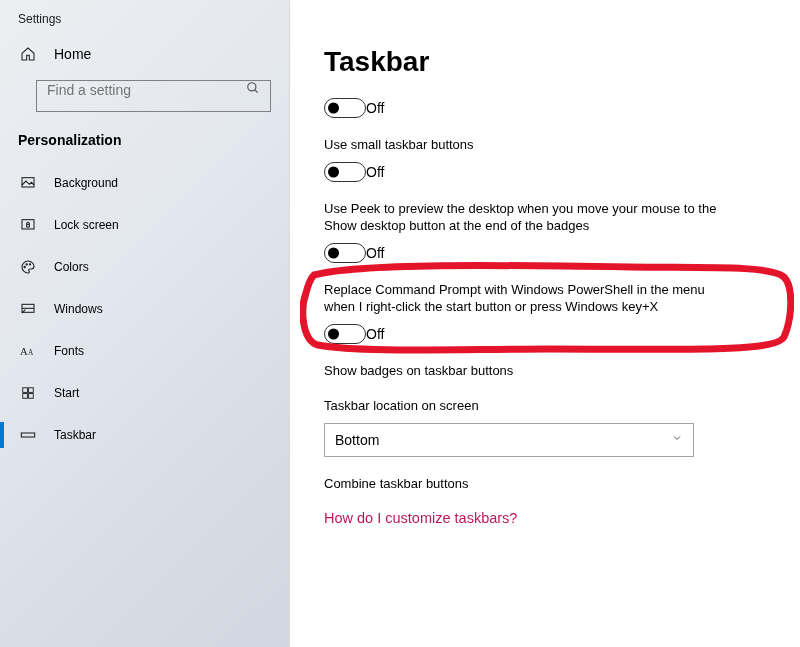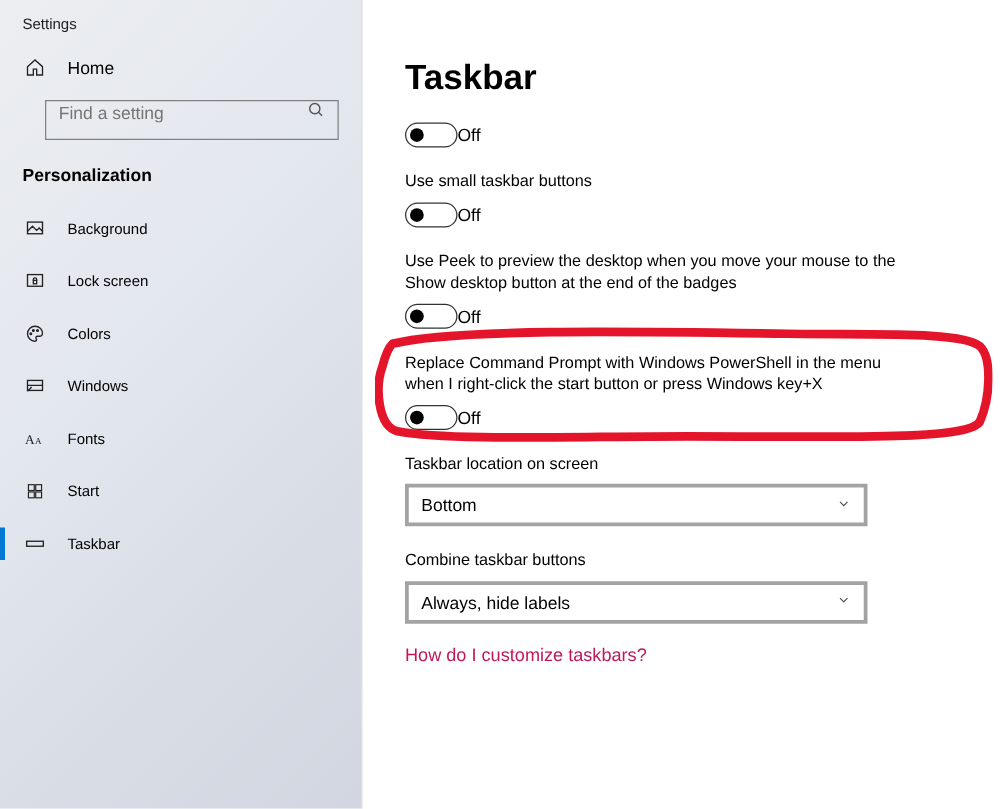--- a/index.html
+++ b/index.html
@@ -94,21 +94,21 @@
     left:3px;
   }
   .toggle.on {
     background:#0078d4; border-color:#0078d4;
   }
   .toggle.on::after { background:#fff; left:auto; right:3px; }
   .toggle-state { font-size:14px; }
   .dropdown {
     display:flex; align-items:center; justify-content:space-between;
     width: 370px; height: 34px;
-    border: 3px solid #a3a3a3;
+    border: 1px solid #a3a3a3;
     padding: 0 10px;
     font-size:14px;
     margin-top:4px;
   }
   .dropdown .chev { font-size:12px; color:#555; }
   .help-link {
     color:#be185d; font-size:14.5px;
     margin-top: 8px; display:block;
     cursor:pointer;
   }
@@ -254,44 +254,37 @@
 
     <div class="setting">
       <div class="setting-label">Replace Command Prompt with Windows PowerShell in the menu when I right-click the start button or press Windows key+X</div>
       <div class="toggle-row">
         <div class="toggle"></div>
         <span class="toggle-state">Off</span>
       </div>
     </div>
 
     <div class="setting">
+      <div class="setting-label">Show badges on taskbar buttons</div>
     </div>
 
     <div class="setting">
       <div class="setting-label">Taskbar location on screen</div>
       <div class="dropdown">
         <span>Bottom</span>
         <span class="chev">
           <svg width="12" height="12" viewBox="0 0 24 24" fill="none" stroke="#555" stroke-width="2">
               <path d="M6 9l6 6 6-6"></path>
             </svg>
         </span>
       </div>
     </div>
 
     <div class="setting" style="margin-top:8px">
       <div class="setting-label">Combine taskbar buttons</div>
-      <div class="dropdown">
-        <span>Always, hide labels</span>
-        <span class="chev">
-          <svg width="12" height="12" viewBox="0 0 24 24" fill="none" stroke="#555" stroke-width="2">
-              <path d="M6 9l6 6 6-6"></path>
-            </svg>
-        </span>
-      </div>
     </div>
 
     <a class="help-link">How do I customize taskbars?</a>
 
   </div>
 
   <svg class="annotation" viewBox="0 0 494 100">
     <path d="M 14 16 C 60 4, 200 6, 330 8 C 400 9, 470 6, 484 18 C 494 28, 492 60, 484 78 C 476 94, 370 90, 250 90 C 160 90, 60 94, 18 86 C 2 82, 0 50, 6 34 C 8 26, 10 20, 14 16 Z" fill="none" stroke="#e4152b" stroke-width="7" stroke-linejoin="round" stroke-linecap="round"></path>
   </svg>
 </div>

